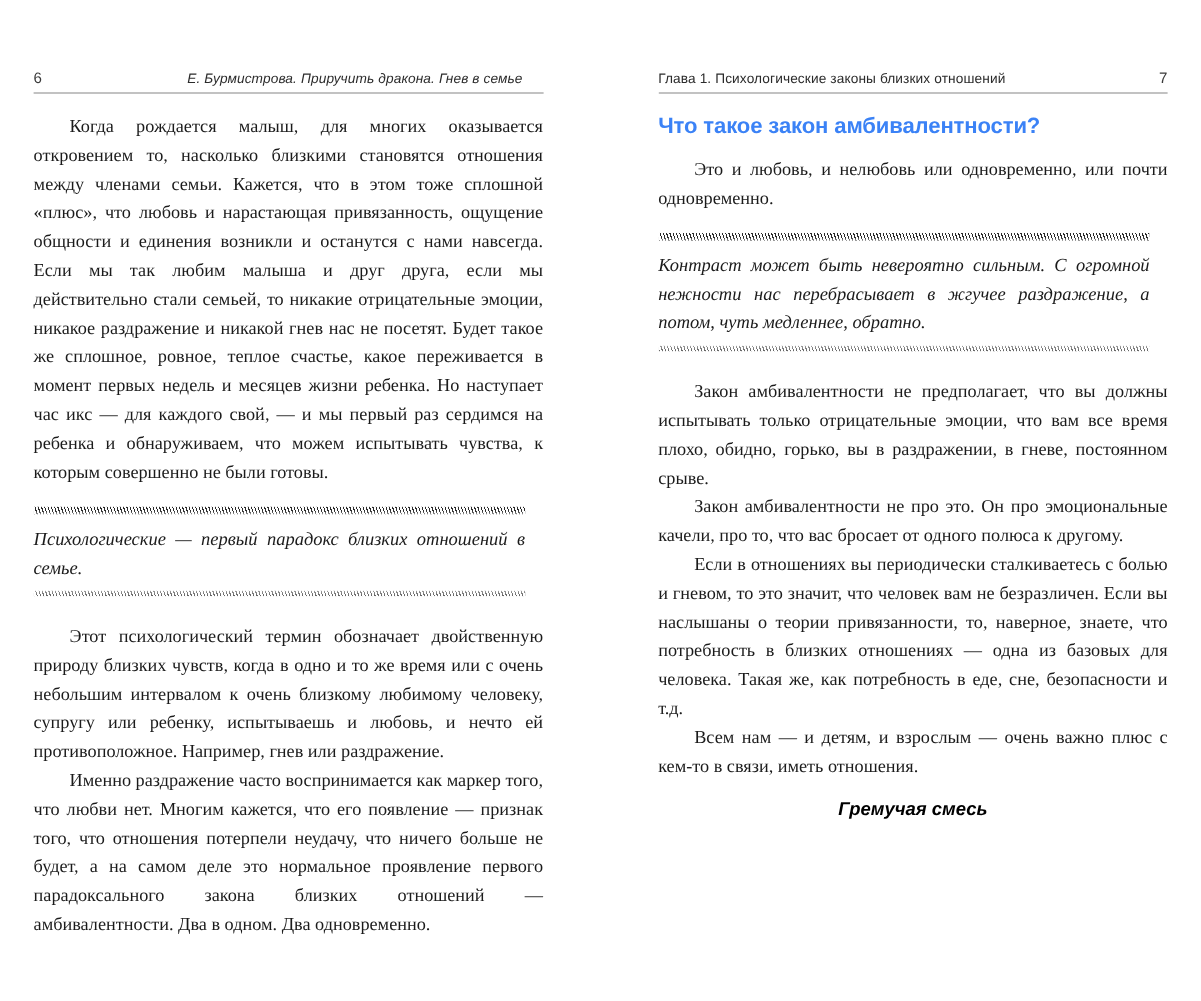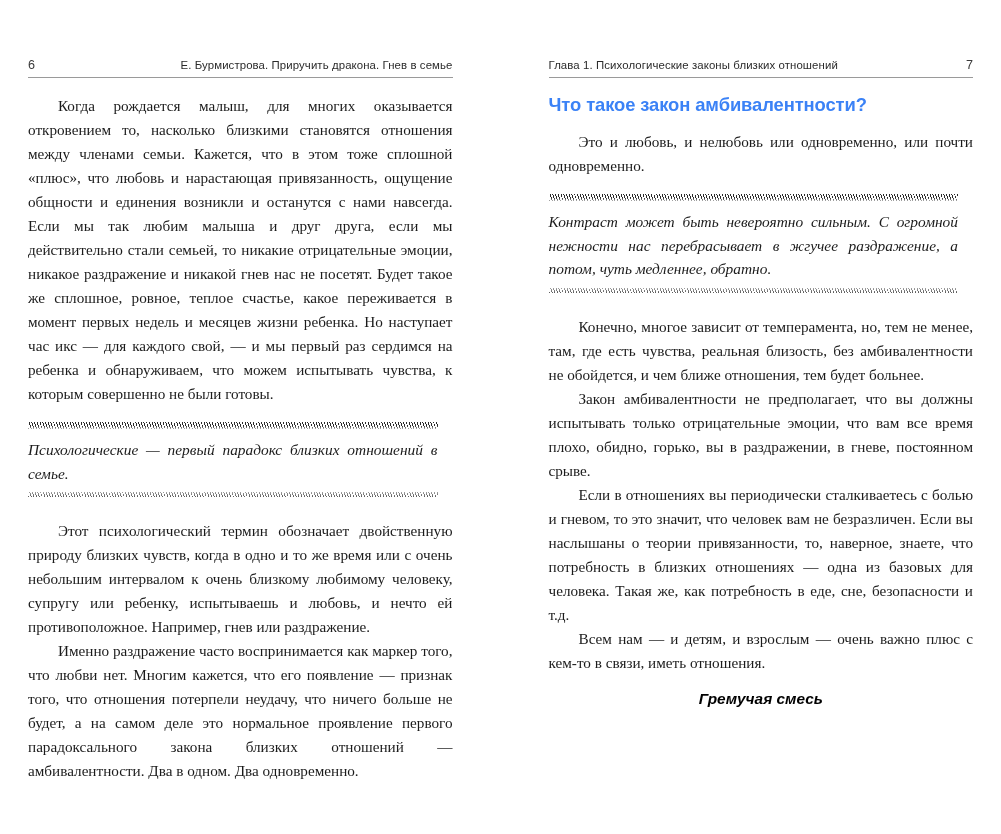--- a/index.html
+++ b/index.html
@@ -55,21 +55,21 @@
 
   .folio {
     font-family: "Liberation Sans", "DejaVu Sans", sans-serif;
     font-size: 12.6px;
     color: #3a3a3a;
   }
   .rh-title {
     font-size: 11.4px;
   }
   .running-head.left .folio   { margin-right: auto; }
-  .running-head.left .rh-title{ margin-right: 0; }
+  .running-head.left .rh-title{ margin-right: 17px; font-style: italic; }
   .running-head.right .rh-title { margin-right: auto; }
   .running-head.right .folio    { margin-left: auto; }
 
   
   .body-text p {
     margin: 0;
     text-align: justify;
     text-justify: inter-word;
     font-size: 15.2px;
     line-height: 24.0px;
@@ -186,22 +186,22 @@
 
     <div class="pullquote">
       <div class="ornament top"></div>
       <p class="quote-text">Контраст может быть невероятно сильным. С огромной нежности нас перебрасывает в жгучее раздражение, а потом, чуть медленнее, обратно.</p>
       <div class="ornament bottom"></div>
     </div>
 
     <div class="spacer-sm"></div>
 
     <div class="body-text">
-      <p>Конечно, многое зависит от темперамента, но, тем не менее, там, где есть чувства, реальная близость, без амбивалентности не обойдется, и чем ближе отношения, тем будет больнее.</p>
       <p>Закон амбивалентности не предполагает, что вы должны испытывать только отрицательные эмоции, что вам все время плохо, обидно, горько, вы в раздражении, в гневе, постоянном срыве.</p>
+      <p>Закон амбивалентности не про это. Он про эмоциональные качели, про то, что вас бросает от одного полюса к другому.</p>
       <p>Если в отношениях вы периодически сталкиваетесь с болью и гневом, то это значит, что человек вам не безразличен. Если вы наслышаны о теории привязанности, то, наверное, знаете, что потребность в близких отношениях — одна из базовых для человека. Такая же, как потребность в еде, сне, безопасности и т.д.</p>
       <p>Всем нам — и детям, и взрослым — очень важно плюс с кем-то в связи, иметь отношения.</p>
     </div>
 
     <h2 class="sub-heading">Гремучая смесь</h2>
 
   </div>
 
 </div>
 

